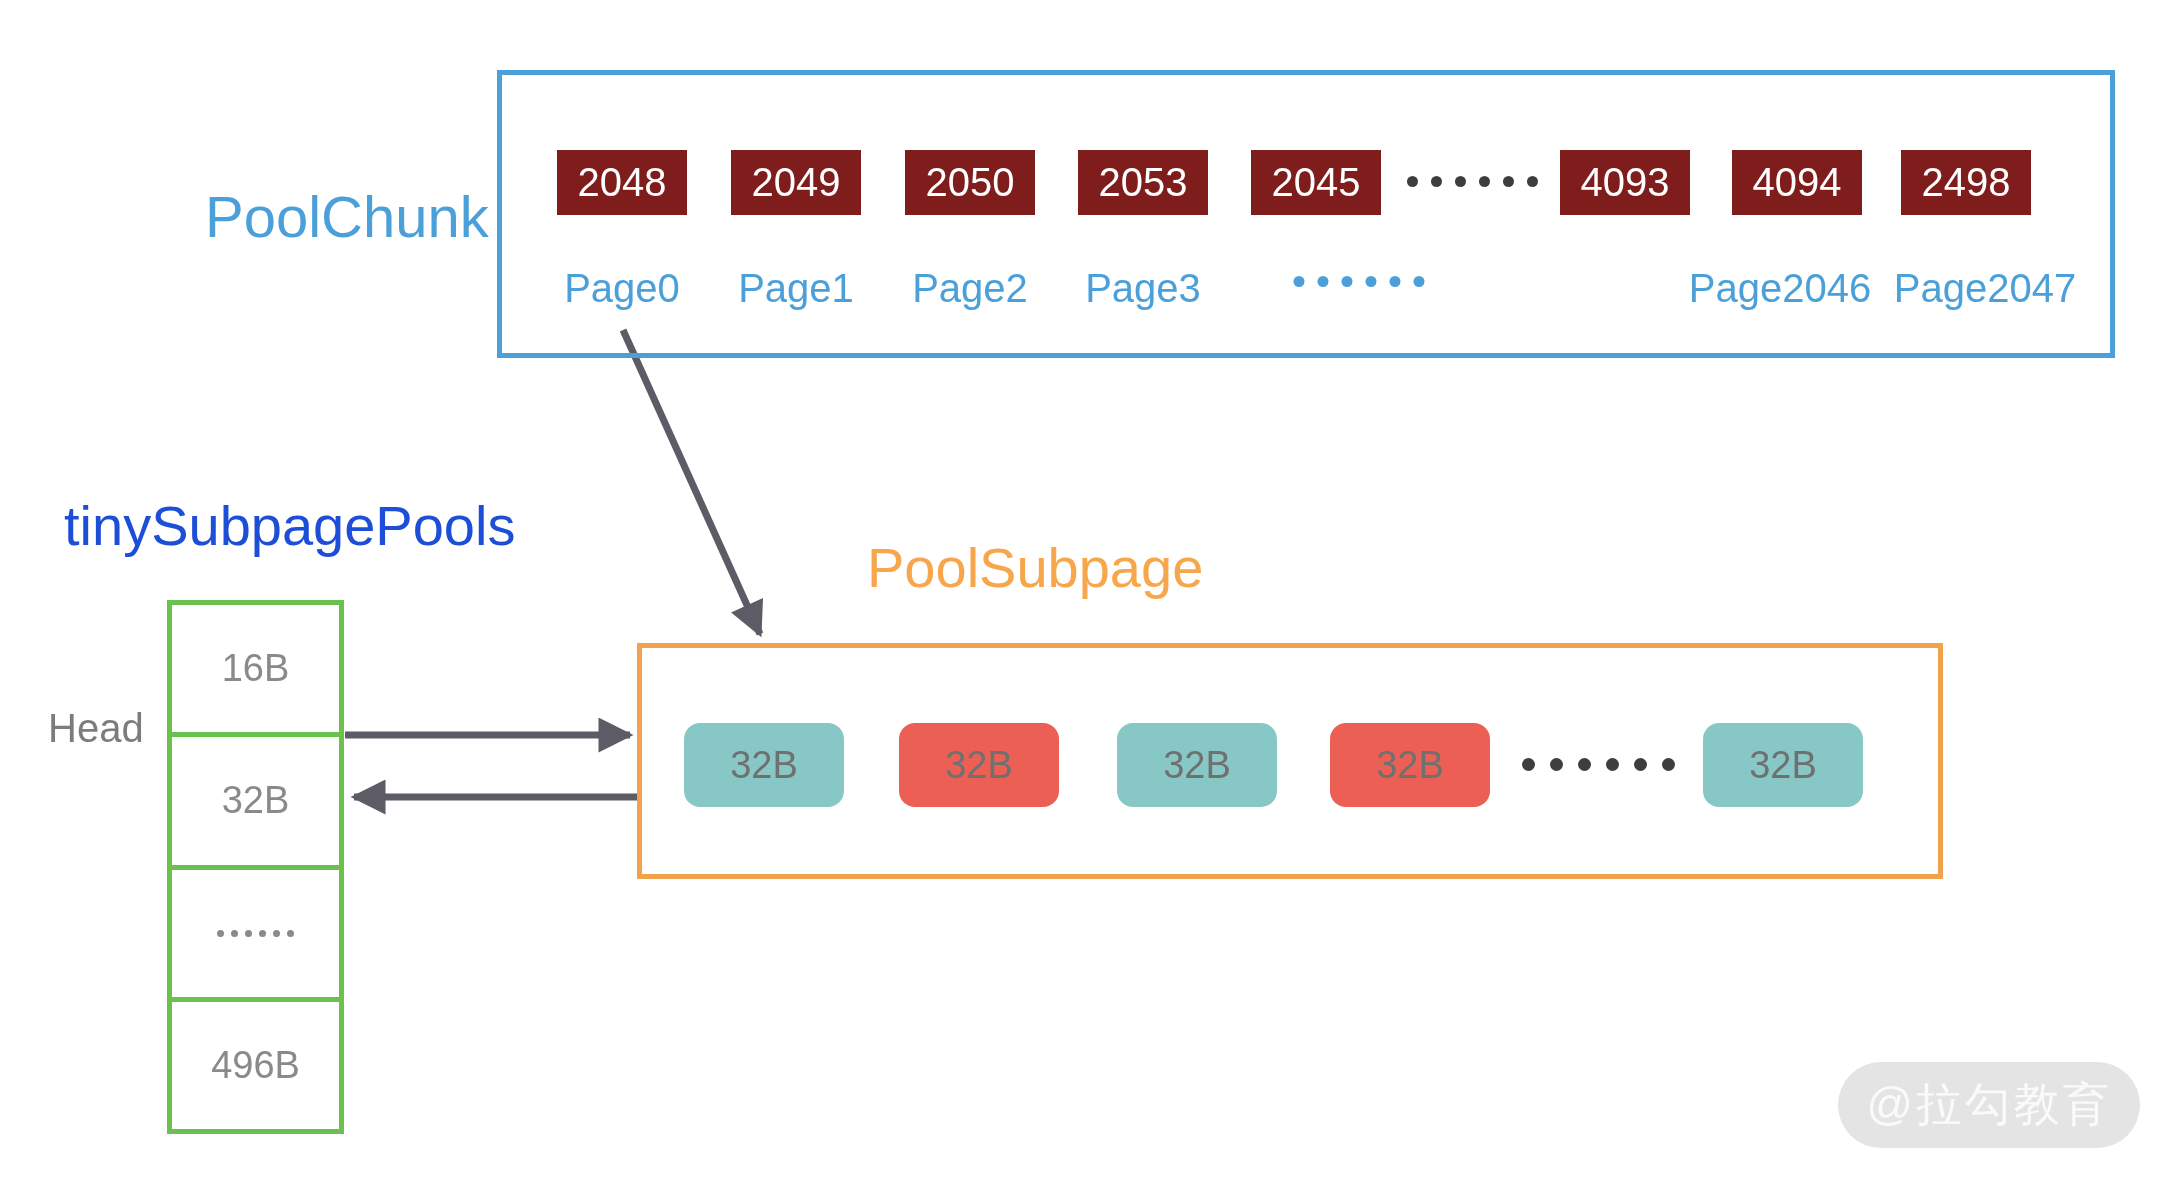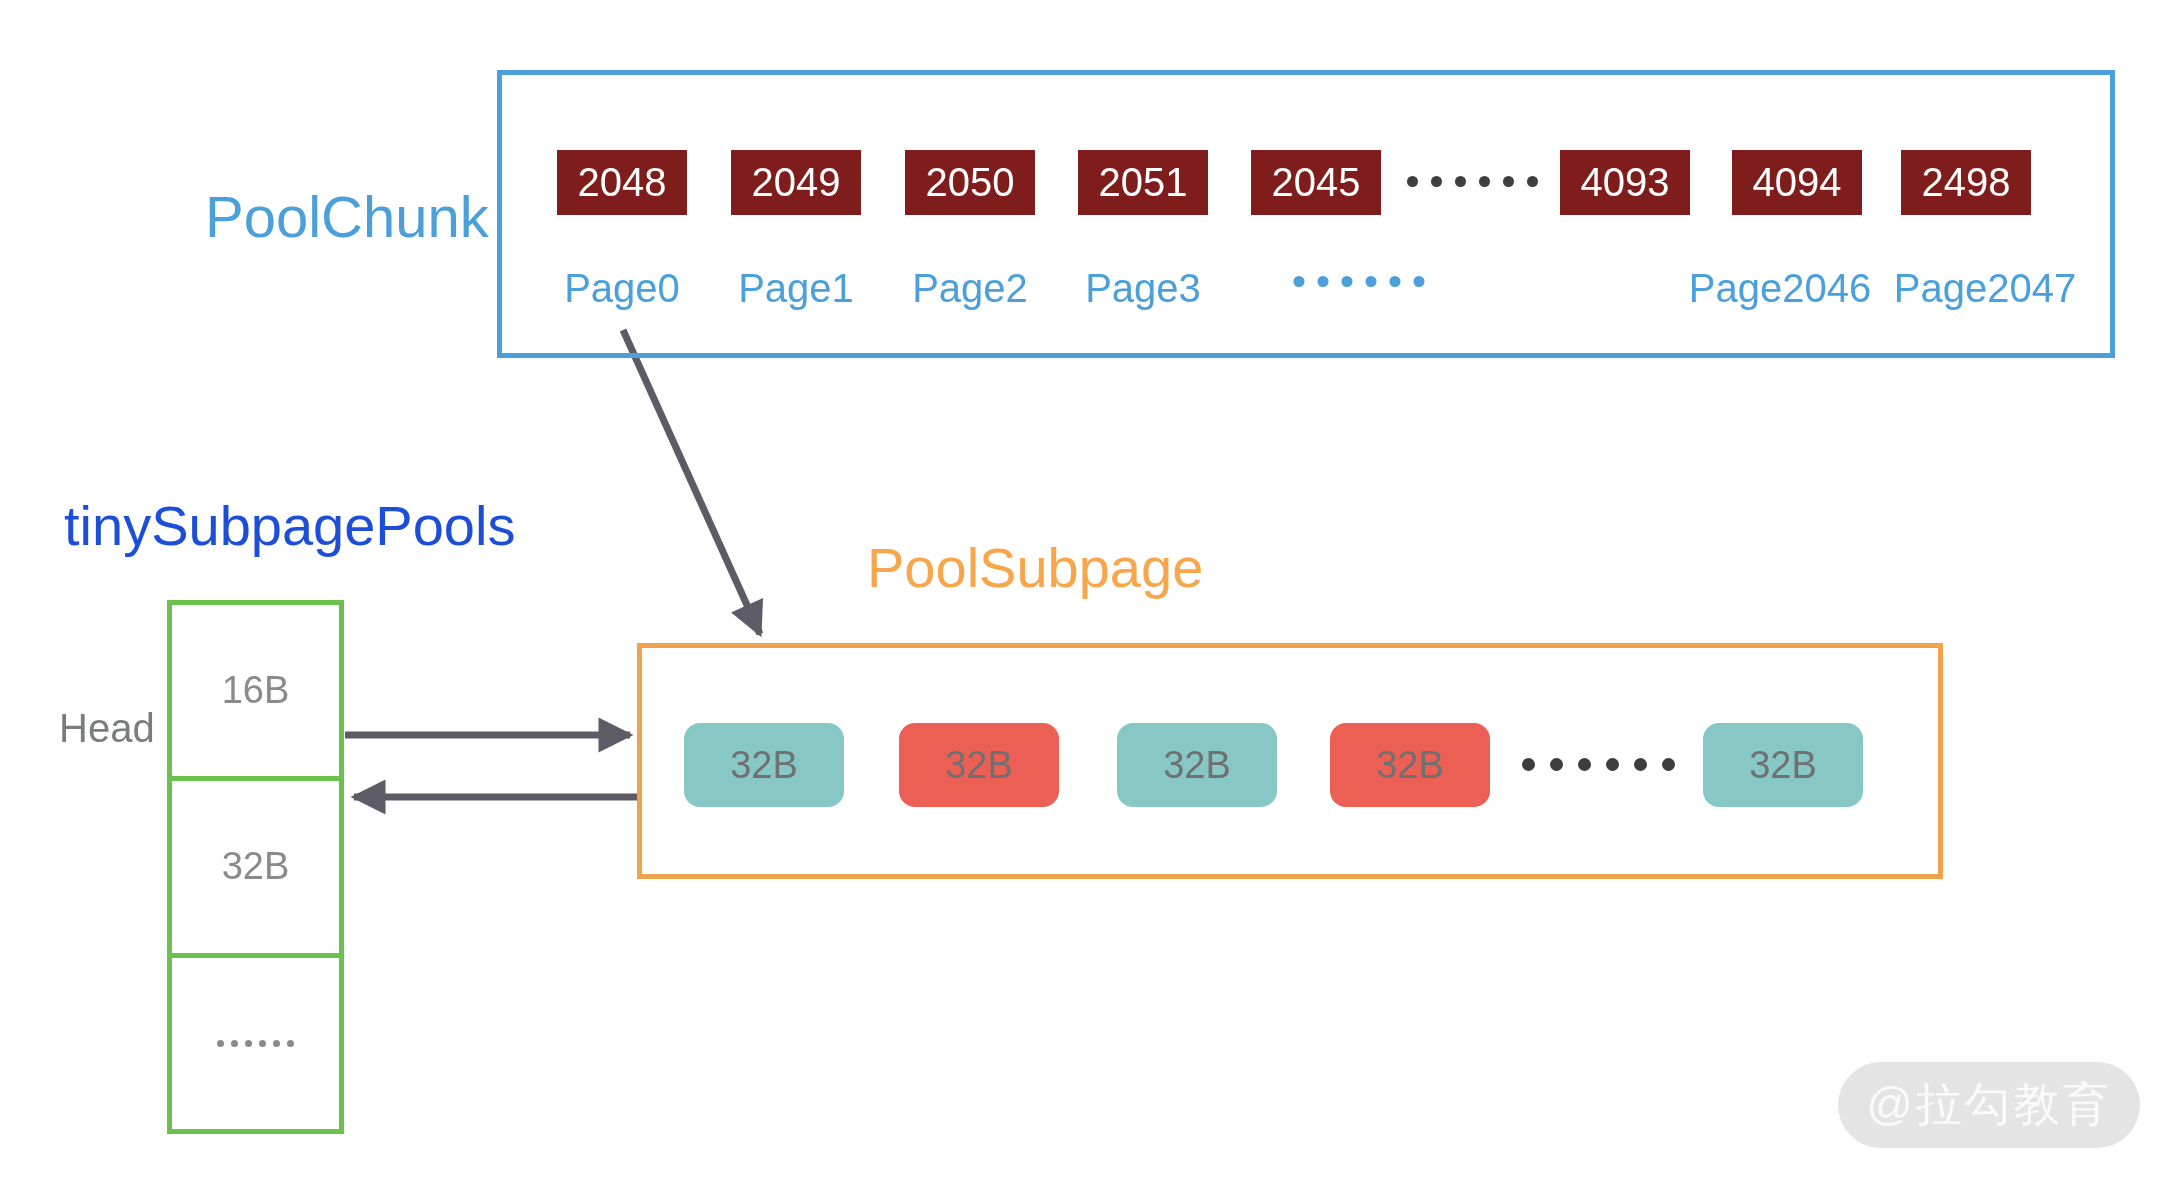--- a/index.html
+++ b/index.html
@@ -6,21 +6,21 @@
   .canvas{
     position:relative;width:2176px;height:1178px;background:#ffffff;
     font-family:"Liberation Sans","DejaVu Sans",sans-serif;overflow:hidden;
   }
   .abs{position:absolute;}
   
   .heading{position:absolute;font-weight:500;line-height:1;white-space:nowrap;}
   #poolchunk-title{left:205px;top:188px;font-size:58px;color:#4BA0D9;}
   #tiny-title{left:64px;top:498px;font-size:56px;color:#1d4ed8;}
   #subpage-title{left:867px;top:540px;font-size:56px;color:#F7A64B;}
-  #head-label{position:absolute;left:48px;top:708px;font-size:40px;color:#7B7C7E;line-height:1;margin-left:11px;}
+  #head-label{position:absolute;left:48px;top:708px;font-size:40px;color:#7B7C7E;line-height:1;}
   
   #poolchunk-box{
     position:absolute;left:497px;top:70px;width:1618px;height:288px;
     border:5px solid #4BA0D9;box-sizing:border-box;
   }
   .chunk-cell{
     position:absolute;top:75px;width:130px;height:65px;background:#7f1d1d;
     color:#ffffff;font-size:40px;display:flex;align-items:center;justify-content:center;
   }
   .cpos-0{left:55px}.cpos-1{left:229px}.cpos-2{left:403px}.cpos-3{left:576px}.cpos-4{left:749px}
@@ -91,21 +91,21 @@
     <line x1="345" y1="735" x2="630" y2="735" stroke="#5C5B66" stroke-width="7" marker-end="url(#ah)"></line>
     <line x1="637" y1="797" x2="354" y2="797" stroke="#5C5B66" stroke-width="7" marker-end="url(#ah)"></line>
   </svg>
 
   <div class="heading" id="poolchunk-title">PoolChunk</div>
 
   <div id="poolchunk-box">
       <div class="chunk-cell cpos-0">2048</div>
       <div class="chunk-cell cpos-1">2049</div>
       <div class="chunk-cell cpos-2">2050</div>
-      <div class="chunk-cell cpos-3">2051</div>
+      <div class="chunk-cell cpos-3">2053</div>
       <div class="chunk-cell cpos-4">2045</div>
       <div class="dot-row abs cpos-5">
         <span class="dot"></span>
         <span class="dot"></span>
         <span class="dot"></span>
         <span class="dot"></span>
         <span class="dot"></span>
         <span class="dot"></span>
       </div>
       <div class="chunk-cell cpos-6">4093</div>
@@ -137,20 +137,21 @@
       <div class="tiny-row">
         <div class="dot-row small">
           <span class="dot"></span>
           <span class="dot"></span>
           <span class="dot"></span>
           <span class="dot"></span>
           <span class="dot"></span>
           <span class="dot"></span>
         </div>
       </div>
+      <div class="tiny-row">496B</div>
     </div>
 
   <div class="heading" id="subpage-title">PoolSubpage</div>
 
   <div id="subpage-box">
       <div class="sub-cell free spos-0">32B</div>
       <div class="sub-cell used spos-1">32B</div>
       <div class="sub-cell free spos-2">32B</div>
       <div class="sub-cell used spos-3">32B</div>
       <div class="dot-row abs big spos-4">

